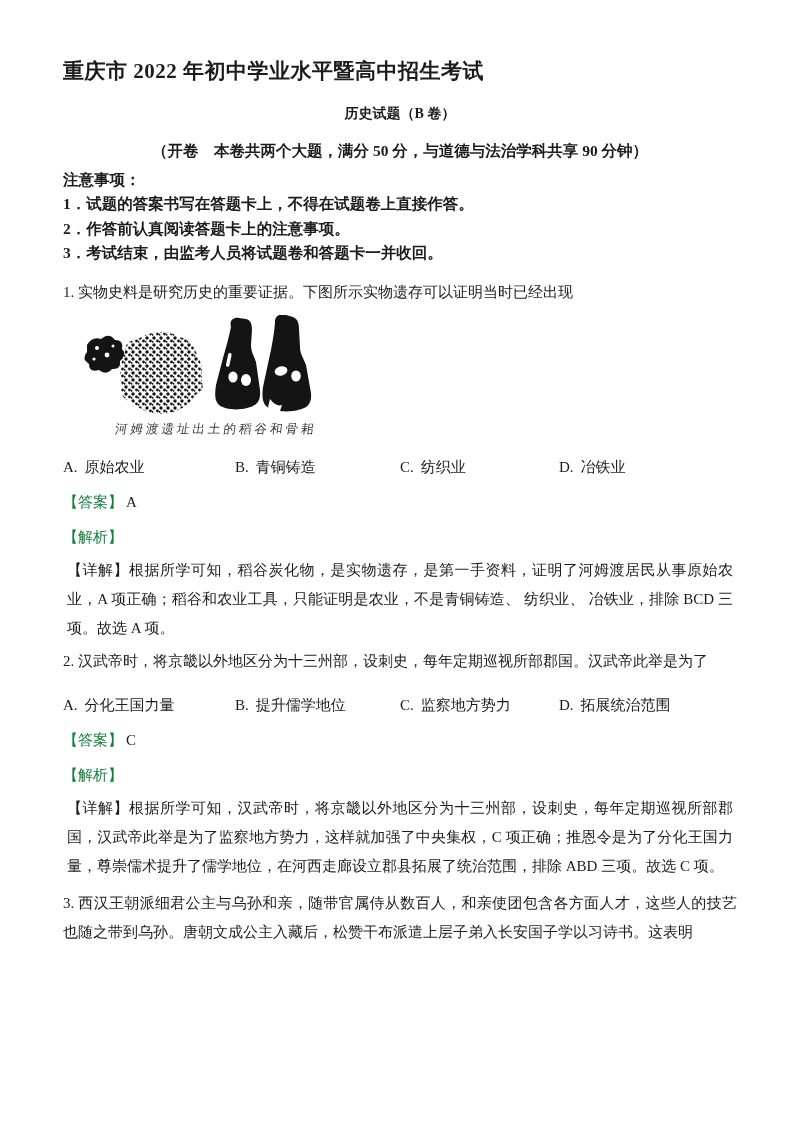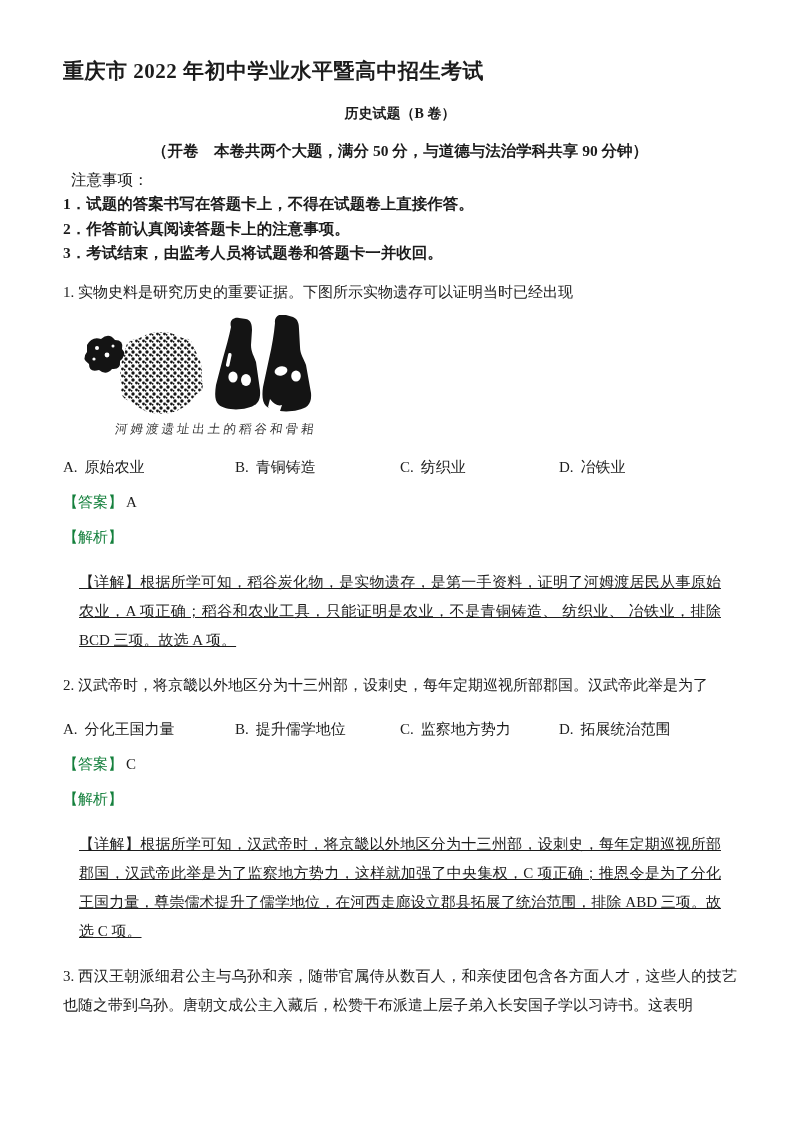--- a/index.html
+++ b/index.html
@@ -35,23 +35,23 @@
     line-height: 28px;
   }
   .exam-info {
     margin: 11px 0 0 0;
     text-align: center;
     font-size: 15.5px;
     font-weight: bold;
     line-height: 24px;
   }
   .notice-heading {
-    margin: 4px 0 0 8px;
-    font-size: 15.5px;
-    font-weight: normal;
+    margin: 4px 0 0 0;
+    font-size: 15.5px;
+    font-weight: bold;
     line-height: 25px;
   }
   .notice-item {
     font-size: 15.5px;
     font-weight: bold;
     line-height: 24.7px;
   }
   .section-heading {
     margin: 48px 0 0 0;
     font-size: 15.5px;
@@ -91,25 +91,24 @@
   .opt.c3 { width: 159px; }
   .opt-label { margin-right: 7px; }
   .answer-line, .analysis-line {
     margin: 6px 0 0 0;
     font-size: 15px;
     line-height: 29px;
   }
   .tag { color: #15803d; }
   .answer-value { margin-left: 3px; color: #1c1c1c; }
   .detail {
-    margin: 16px;
+    margin: 4px;
     font-size: 15px;
     line-height: 29px;
     text-align: justify;
-    text-decoration: underline;
   }
   .q2-block .stem { margin-top: 4px; }
   .footer {
     position: absolute;
     left: 0;
     right: 0;
     top: 1057px;
     text-align: center;
     font-family: "Liberation Sans", "DejaVu Sans", sans-serif;
     font-size: 17px;

